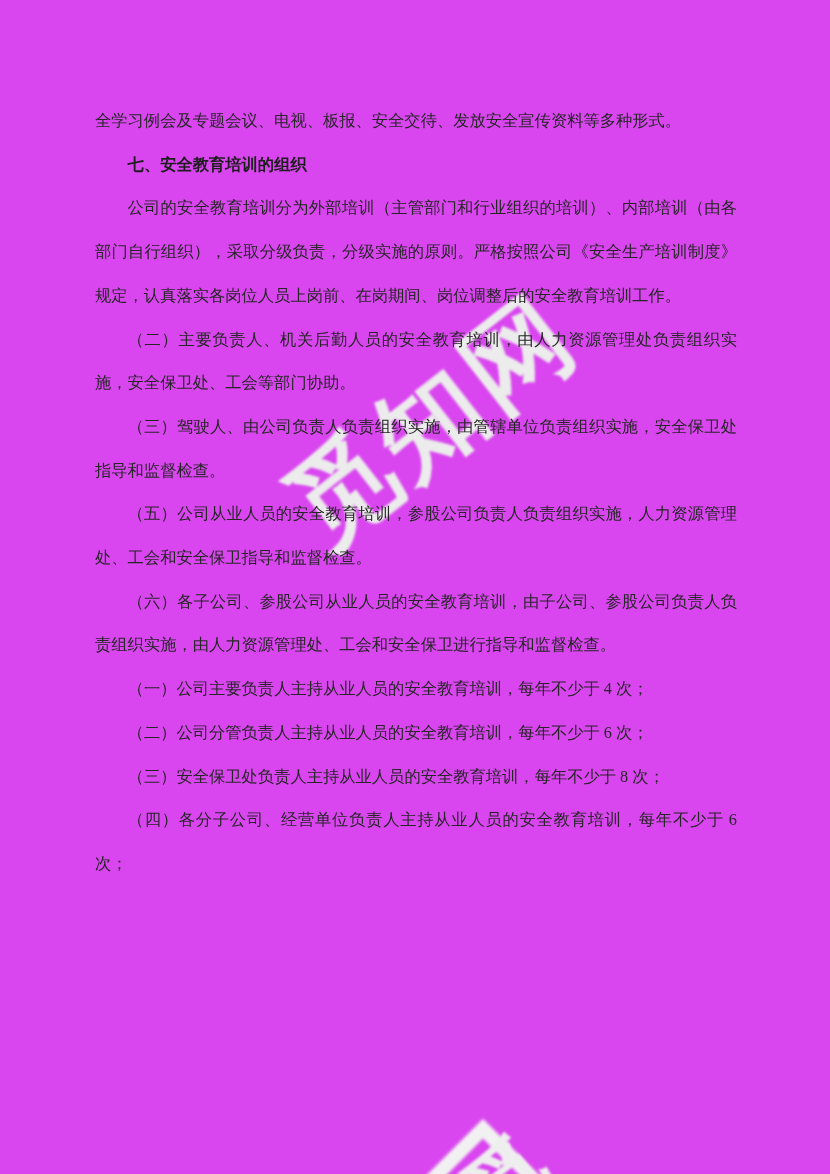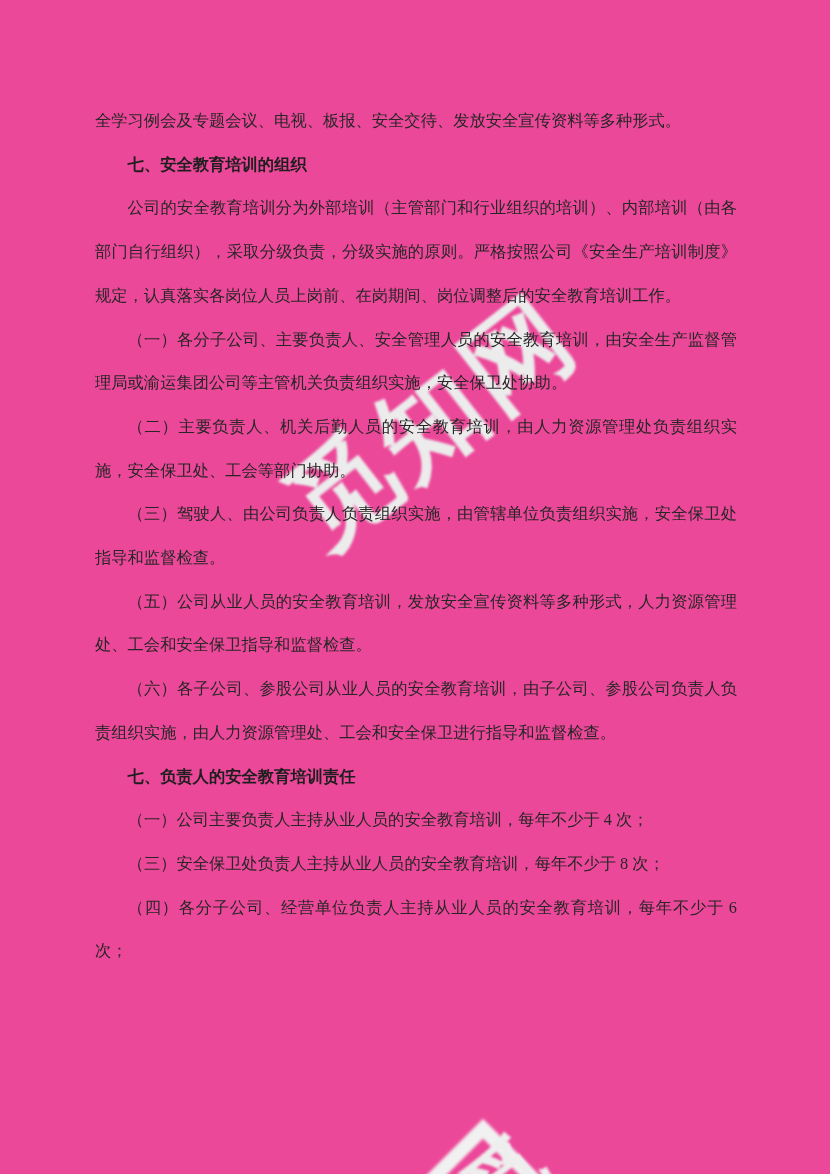--- a/index.html
+++ b/index.html
@@ -4,21 +4,21 @@
 <style>
   html, body {
     margin: 0;
     padding: 0;
     background: #ffffff;
   }
   .page {
     position: relative;
     width: 830px;
     height: 1174px;
-    background: #ec4899;
+    background: #d946ef;
     overflow: hidden;
     font-family: "Liberation Serif", "DejaVu Serif", serif;
   }
   
   .watermark {
     position: absolute;
     pointer-events: none;
     z-index: 0;
     color: #ececec;
     font-weight: bold;
@@ -87,24 +87,23 @@
   <span class="watermark wm-center">觅知网</span>
 
   <div class="wm-diamond"></div>
 
   <span class="watermark wm-bottom-char">觅</span>
 
   <div class="content" id="content">
       <p class="body">全学习例会及专题会议、电视、板报、安全交待、发放安全宣传资料等多种形式。</p>
       <p class="heading indent">七、安全教育培训的组织</p>
       <p class="body indent">公司的安全教育培训分为外部培训（主管部门和行业组织的培训）、内部培训（由各部门自行组织），采取分级负责，分级实施的原则。严格按照公司《安全生产培训制度》规定，认真落实各岗位人员上岗前、在岗期间、岗位调整后的安全教育培训工作。</p>
-      <p class="body indent">（一）各分子公司、主要负责人、安全管理人员的安全教育培训，由安全生产监督管理局或渝运集团公司等主管机关负责组织实施，安全保卫处协助。</p>
       <p class="body indent">（二）主要负责人、机关后勤人员的安全教育培训，由人力资源管理处负责组织实施，安全保卫处、工会等部门协助。</p>
       <p class="body indent">（三）驾驶人、由公司负责人负责组织实施，由管辖单位负责组织实施，安全保卫处指导和监督检查。</p>
-      <p class="body indent">（五）公司从业人员的安全教育培训，发放安全宣传资料等多种形式，人力资源管理处、工会和安全保卫指导和监督检查。</p>
+      <p class="body indent">（五）公司从业人员的安全教育培训，参股公司负责人负责组织实施，人力资源管理处、工会和安全保卫指导和监督检查。</p>
       <p class="body indent">（六）各子公司、参股公司从业人员的安全教育培训，由子公司、参股公司负责人负责组织实施，由人力资源管理处、工会和安全保卫进行指导和监督检查。</p>
-      <p class="heading indent">七、负责人的安全教育培训责任</p>
       <p class="body indent">（一）公司主要负责人主持从业人员的安全教育培训，每年不少于 4 次；</p>
+      <p class="body indent">（二）公司分管负责人主持从业人员的安全教育培训，每年不少于 6 次；</p>
       <p class="body indent">（三）安全保卫处负责人主持从业人员的安全教育培训，每年不少于 8 次；</p>
       <p class="body indent">（四）各分子公司、经营单位负责人主持从业人员的安全教育培训，每年不少于 6 次；</p>
     </div>
 
 </div>
 
 </body></html>

